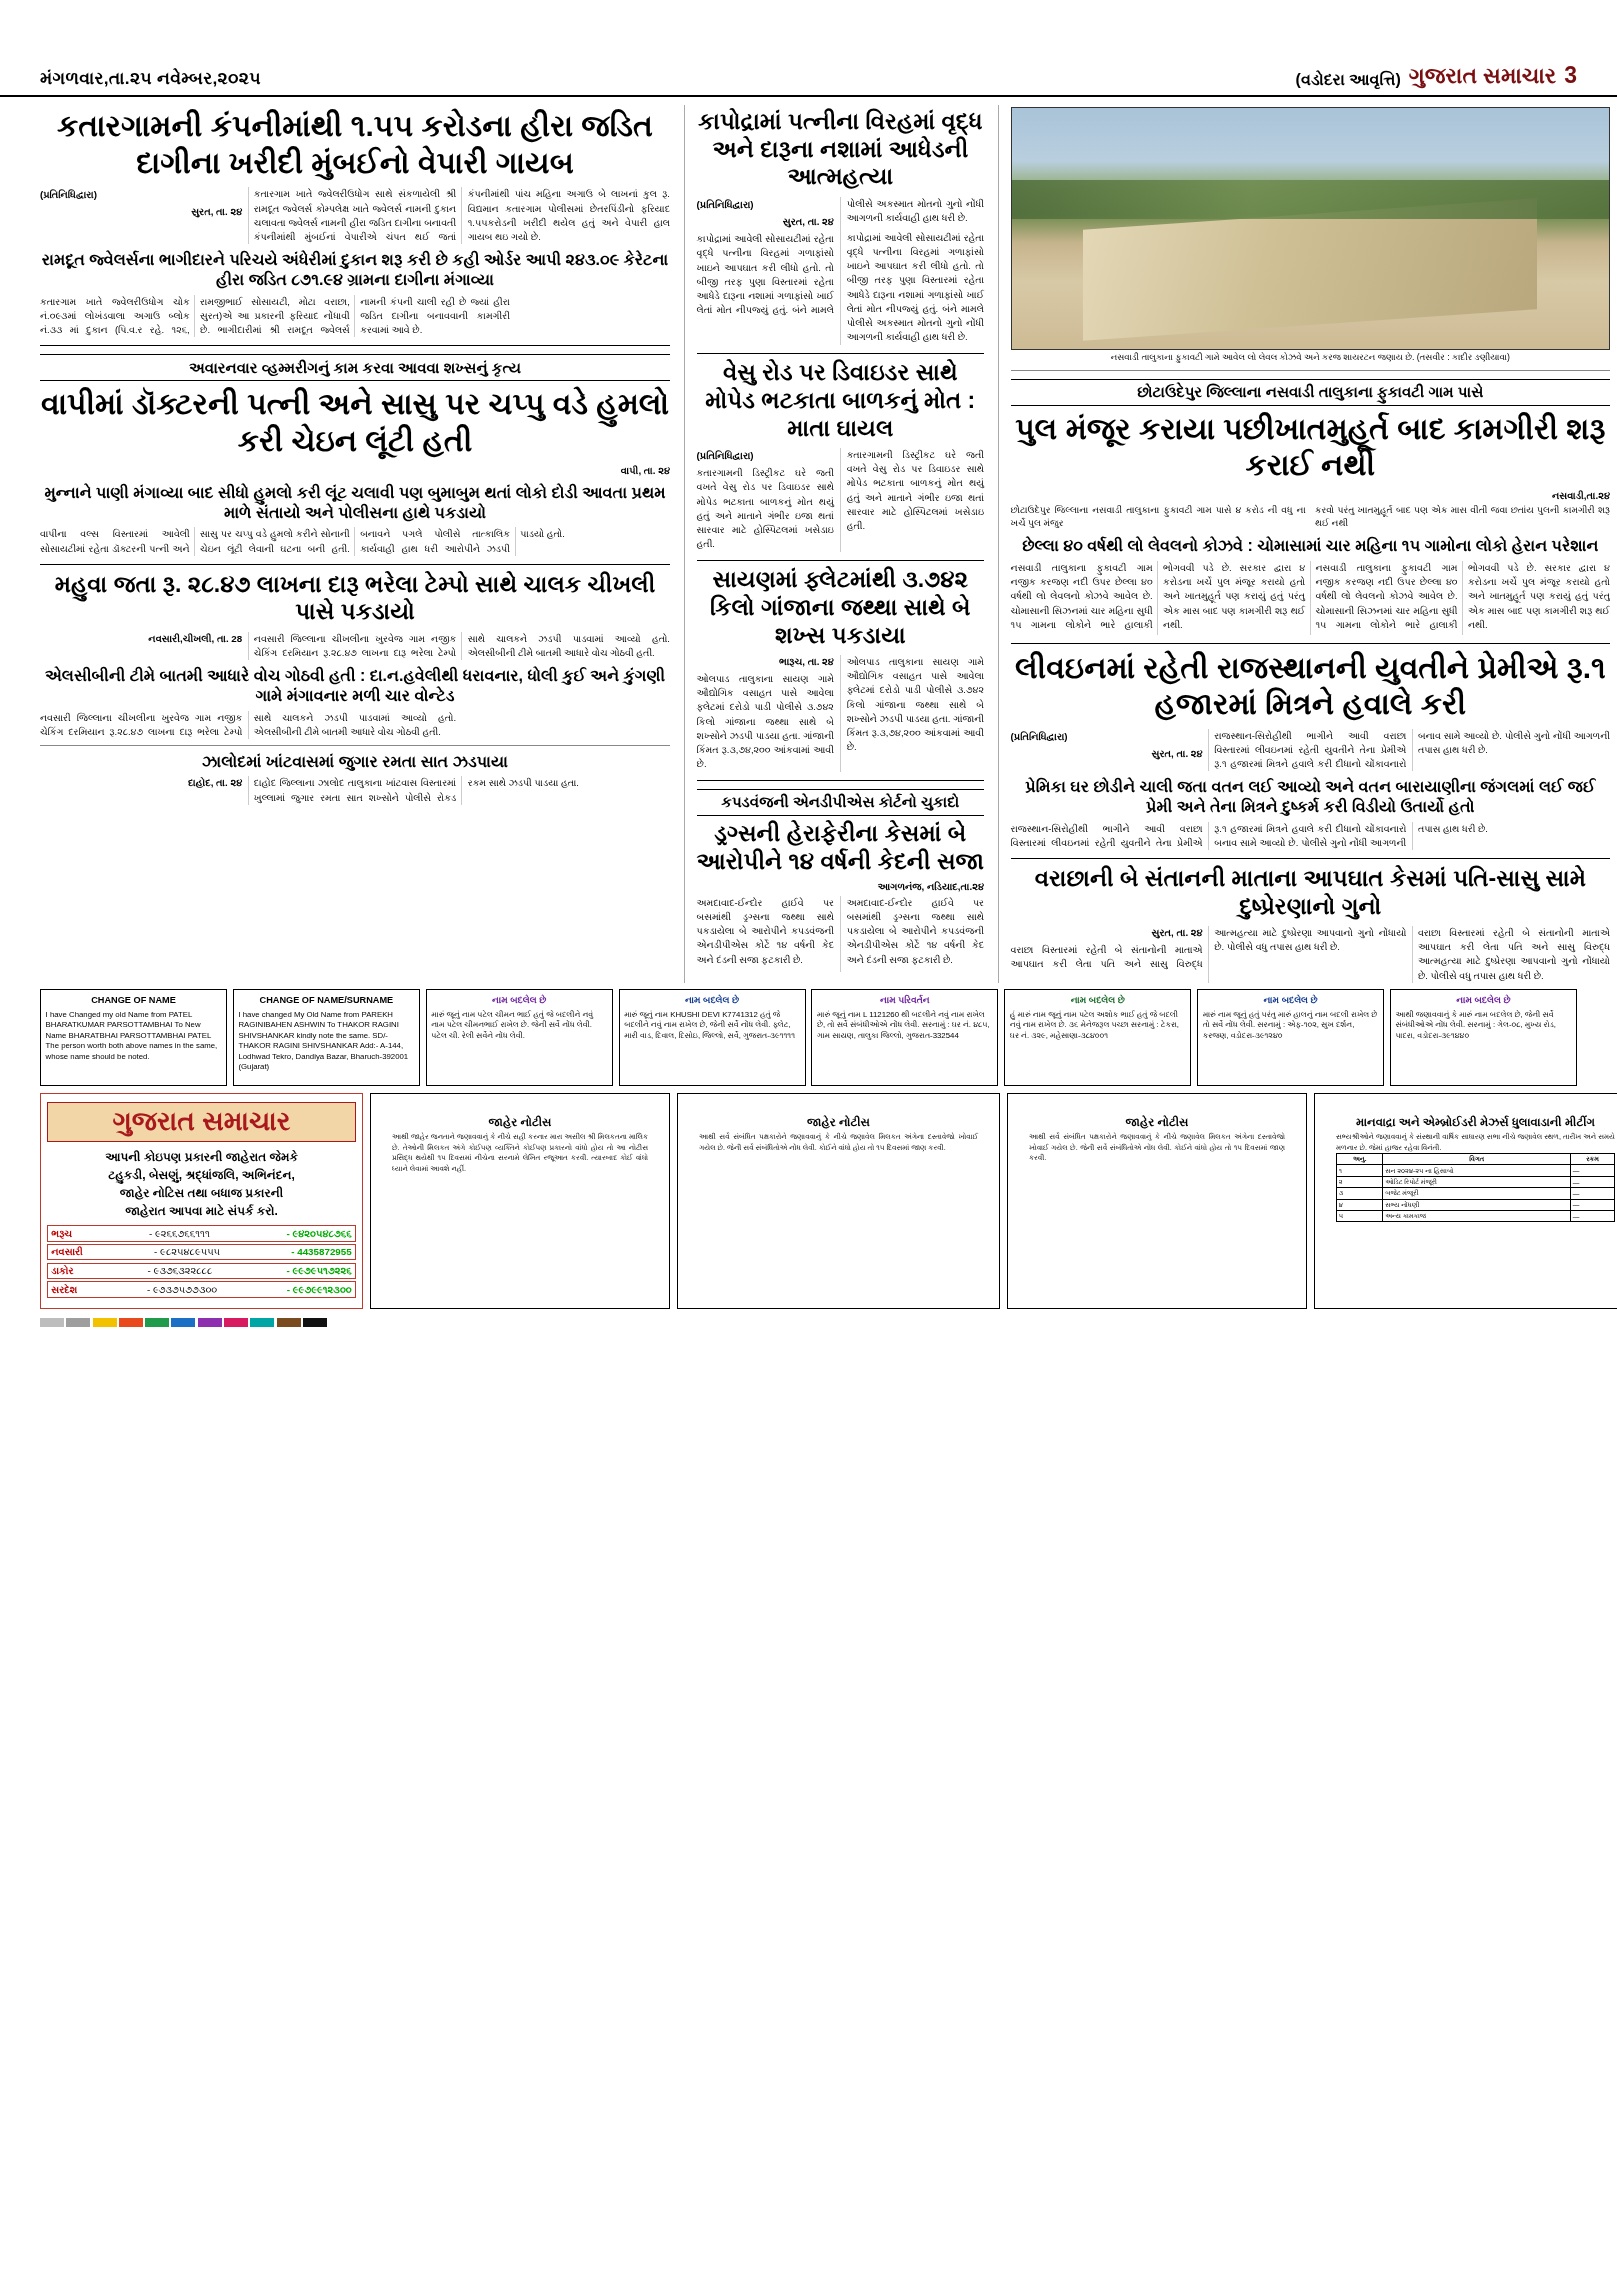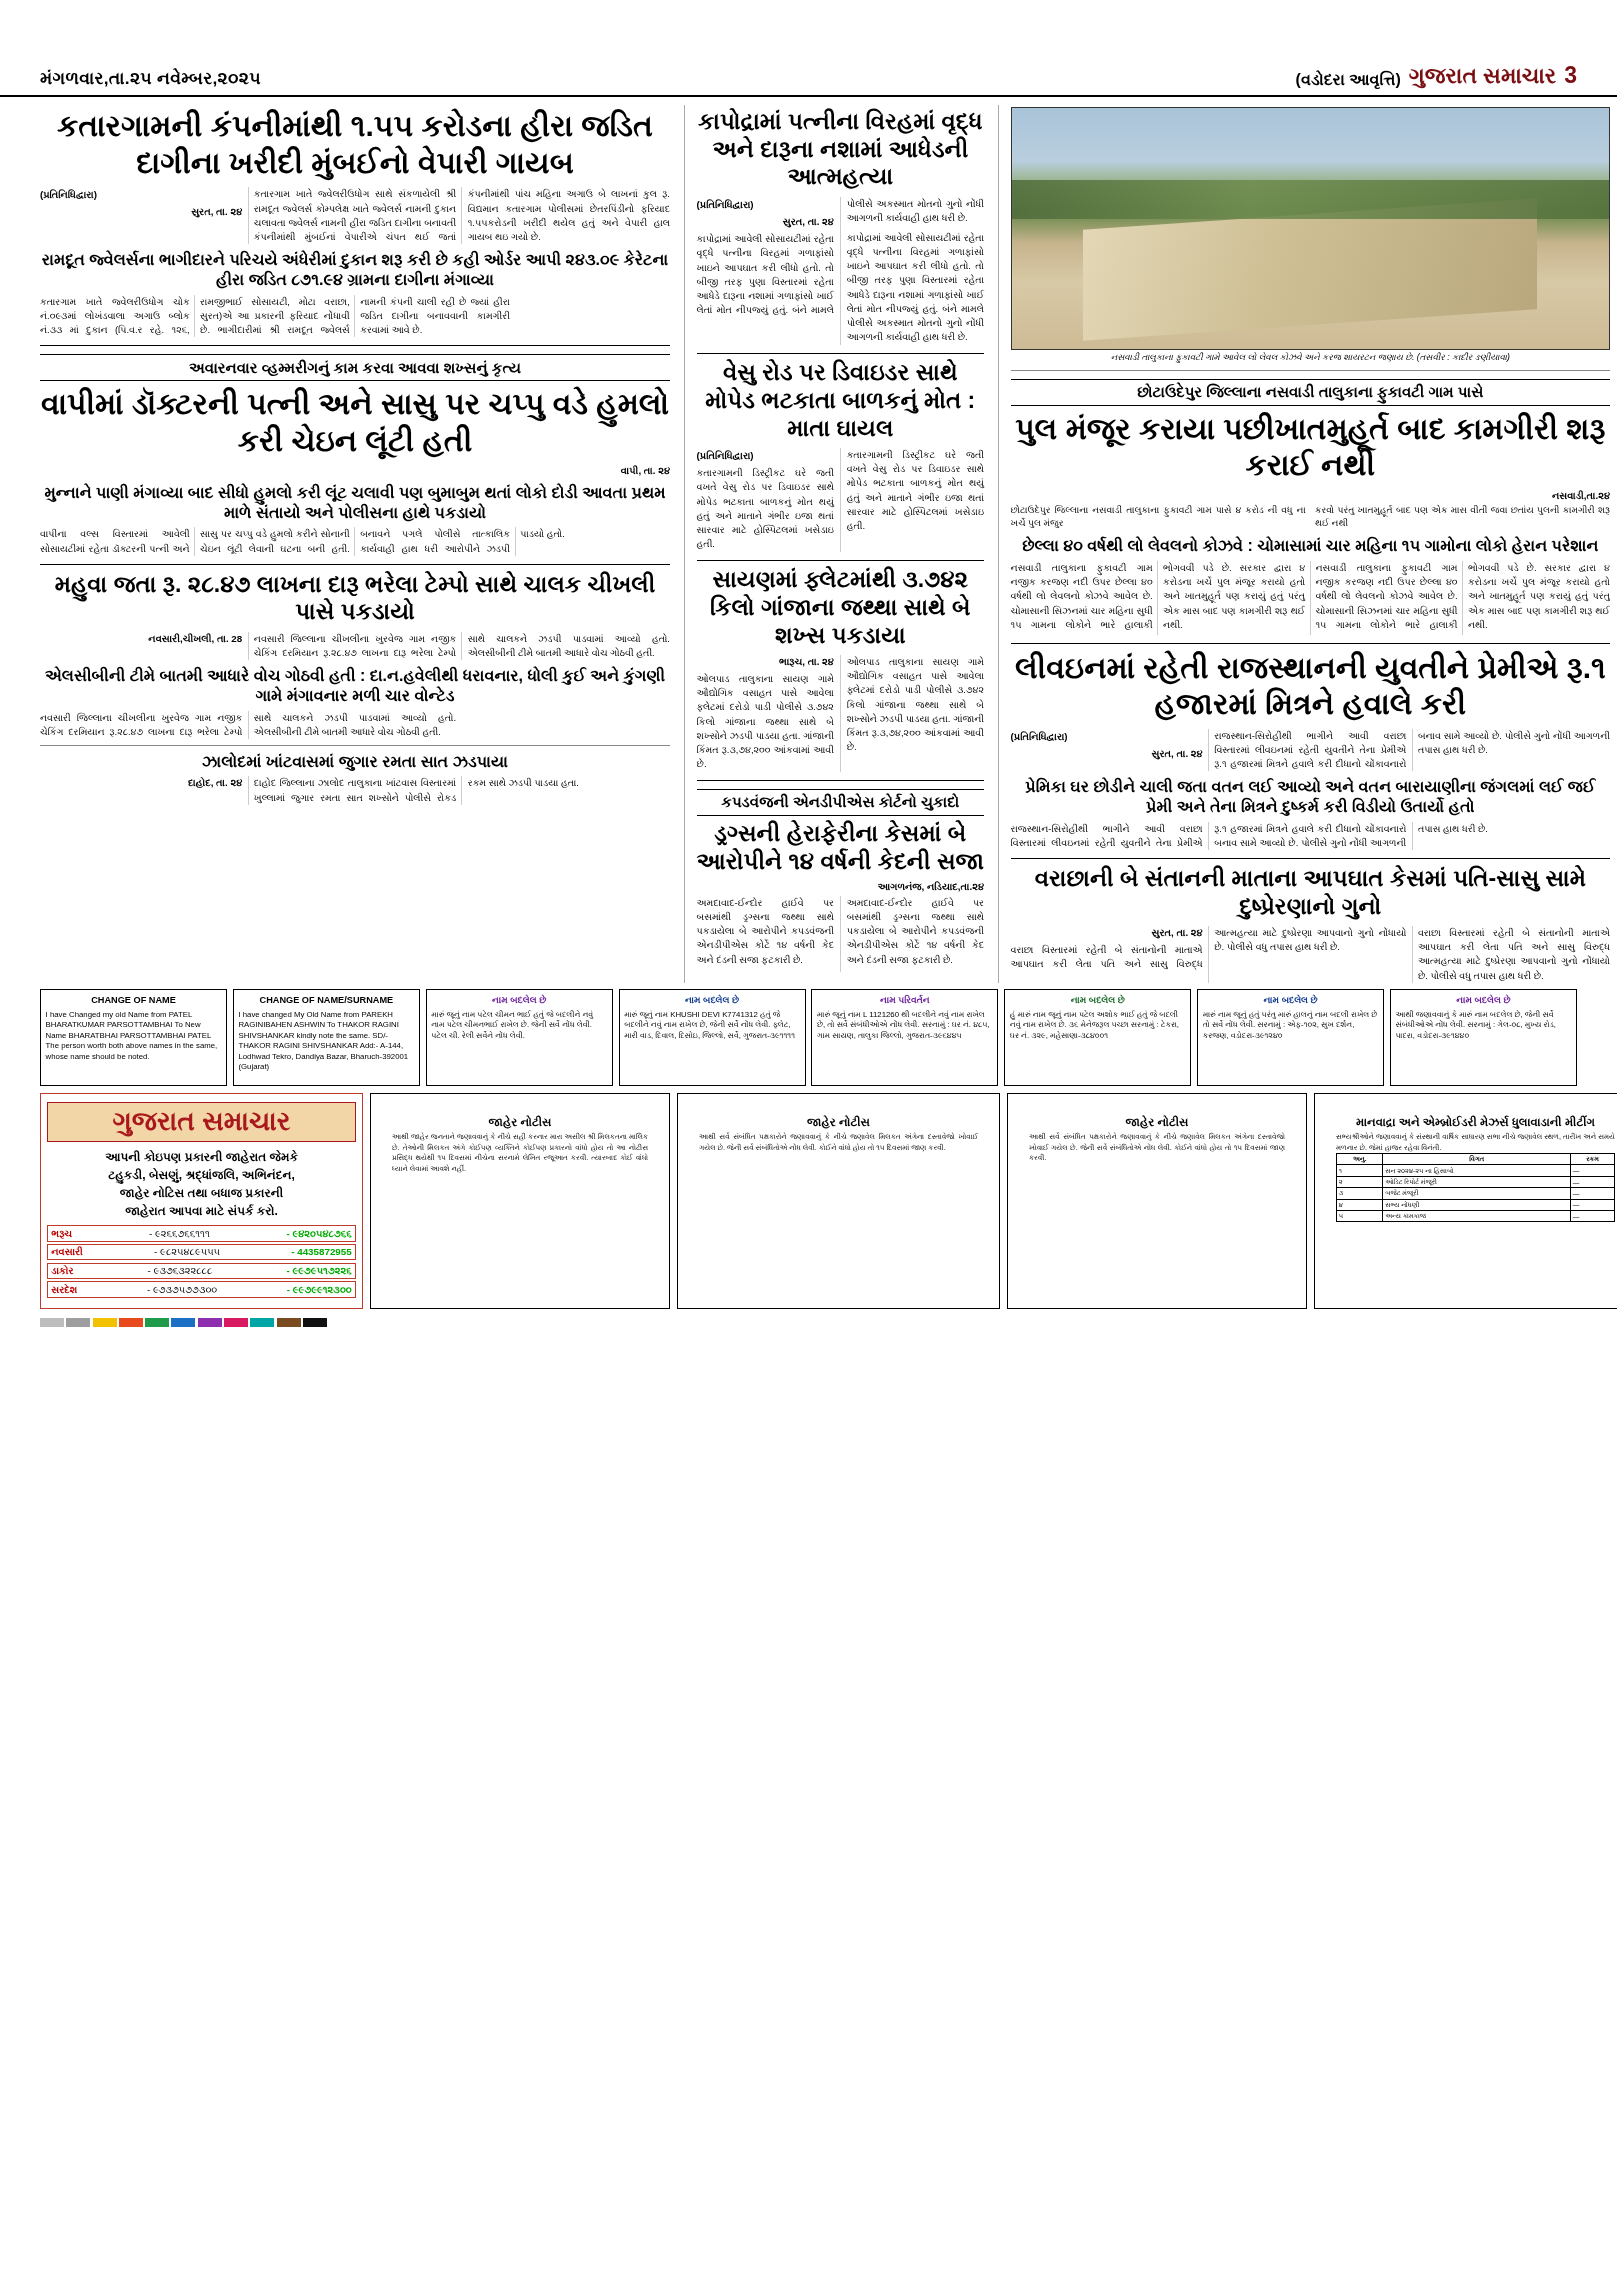--- a/index.html
+++ b/index.html
@@ -102,21 +102,21 @@
     position:absolute; left:12%; top:44%; width:76%; height:46%;
     background: linear-gradient(105deg,#e3d7b6 0%, #cfc096 40%, #b9a87e 100%);
     transform: skewY(-4deg);
   }
   .photo:after {
     content:"";
     position:absolute; left:0; top:30%; width:100%; height:16%;
     background: linear-gradient(90deg,#4d6b3a,#6d8a4e 40%,#52703c 100%);
     opacity:.85;
   }
-  .caption { font-size: 8.7px; text-align: center; margin-top: 2.3px; line-height:1.35;font-style:italic; }
+  .caption { font-size: 8.7px; text-align: center; margin-top: 2.3px; line-height:1.35; }
 
   
   .twobox { display: grid; grid-template-columns: 1fr 1fr; gap: 9.2px; font-size: 9.2px; line-height:1.45; text-align: justify; }
 
   
   .classifieds {
     display: grid;
     grid-template-columns: repeat(8, 1fr);
     gap: 5.8px;
     padding: 5.8px 40px 0 40px;
@@ -345,21 +345,21 @@
     <div class="cbox purple">
       <div class="ctitle">નામ બદલેલ છે</div>
       <div class="cbody">મારું જૂનું નામ પટેલ ચીમન ભાઈ હતું જે બદલીને નવું નામ પટેલ ચીમનભાઈ રાખેલ છે. જેની સર્વે નોંધ લેવી. પટેલ ચી. રેલી સર્વેને નોંધ લેવી.</div>
     </div>
     <div class="cbox blue">
       <div class="ctitle">નામ બદલેલ છે</div>
       <div class="cbody">મારું જૂનું નામ KHUSHI DEVI K7741312 હતું જે બદલીને નવું નામ રાખેલ છે, જેની સર્વે નોંધ લેવી. ફ્લેટ, મારી વાડ, દિવાલ, દિસોઇ, જિલ્લો, સર્વે, ગુજરાત-૩૯૧૧૧૧</div>
     </div>
     <div class="cbox purple">
       <div class="ctitle">નામ પરિવર્તન</div>
-      <div class="cbody">મારું જૂનું નામ L 1121260 થી બદલીને નવું નામ રાખેલ છે, તો સર્વે સંબંધીઓએ નોંધ લેવી. સરનામું : ઘર નં. ૪૮૫, ગામ સાયણ, તાલુકા જિલ્લો, ગુજરાત-૩૯૬૪૪૫</div>
+      <div class="cbody">મારું જૂનું નામ L 1121260 થી બદલીને નવું નામ રાખેલ છે, તો સર્વે સંબંધીઓએ નોંધ લેવી. સરનામું : ઘર નં. ૪૮૫, ગામ સાયણ, તાલુકા જિલ્લો, ગુજરાત-332544</div>
     </div>
     <div class="cbox green">
       <div class="ctitle">નામ બદલેલ છે</div>
       <div class="cbody">હું મારું નામ જૂનું નામ પટેલ અશોક ભાઈ હતું જે બદલી નવું નામ રાખેલ છે. ૩૬ મેનેજરૂલ પચ્છા સરનામું : ટેકરા, ઘર નં. ૩૨૯, મહેસાણા-૩૮૪૦૦૧</div>
     </div>
     <div class="cbox blue">
       <div class="ctitle">નામ બદલેલ છે</div>
       <div class="cbody">મારું નામ જૂનું હતું પરંતુ મારું હાલનું નામ બદલી રાખેલ છે તો સર્વે નોંધ લેવી. સરનામું : એફ-૧૦૨, સુખ દર્શન, કરજણ, વડોદરા-૩૯૧૨૪૦</div>
     </div>
     <div class="cbox purple">

